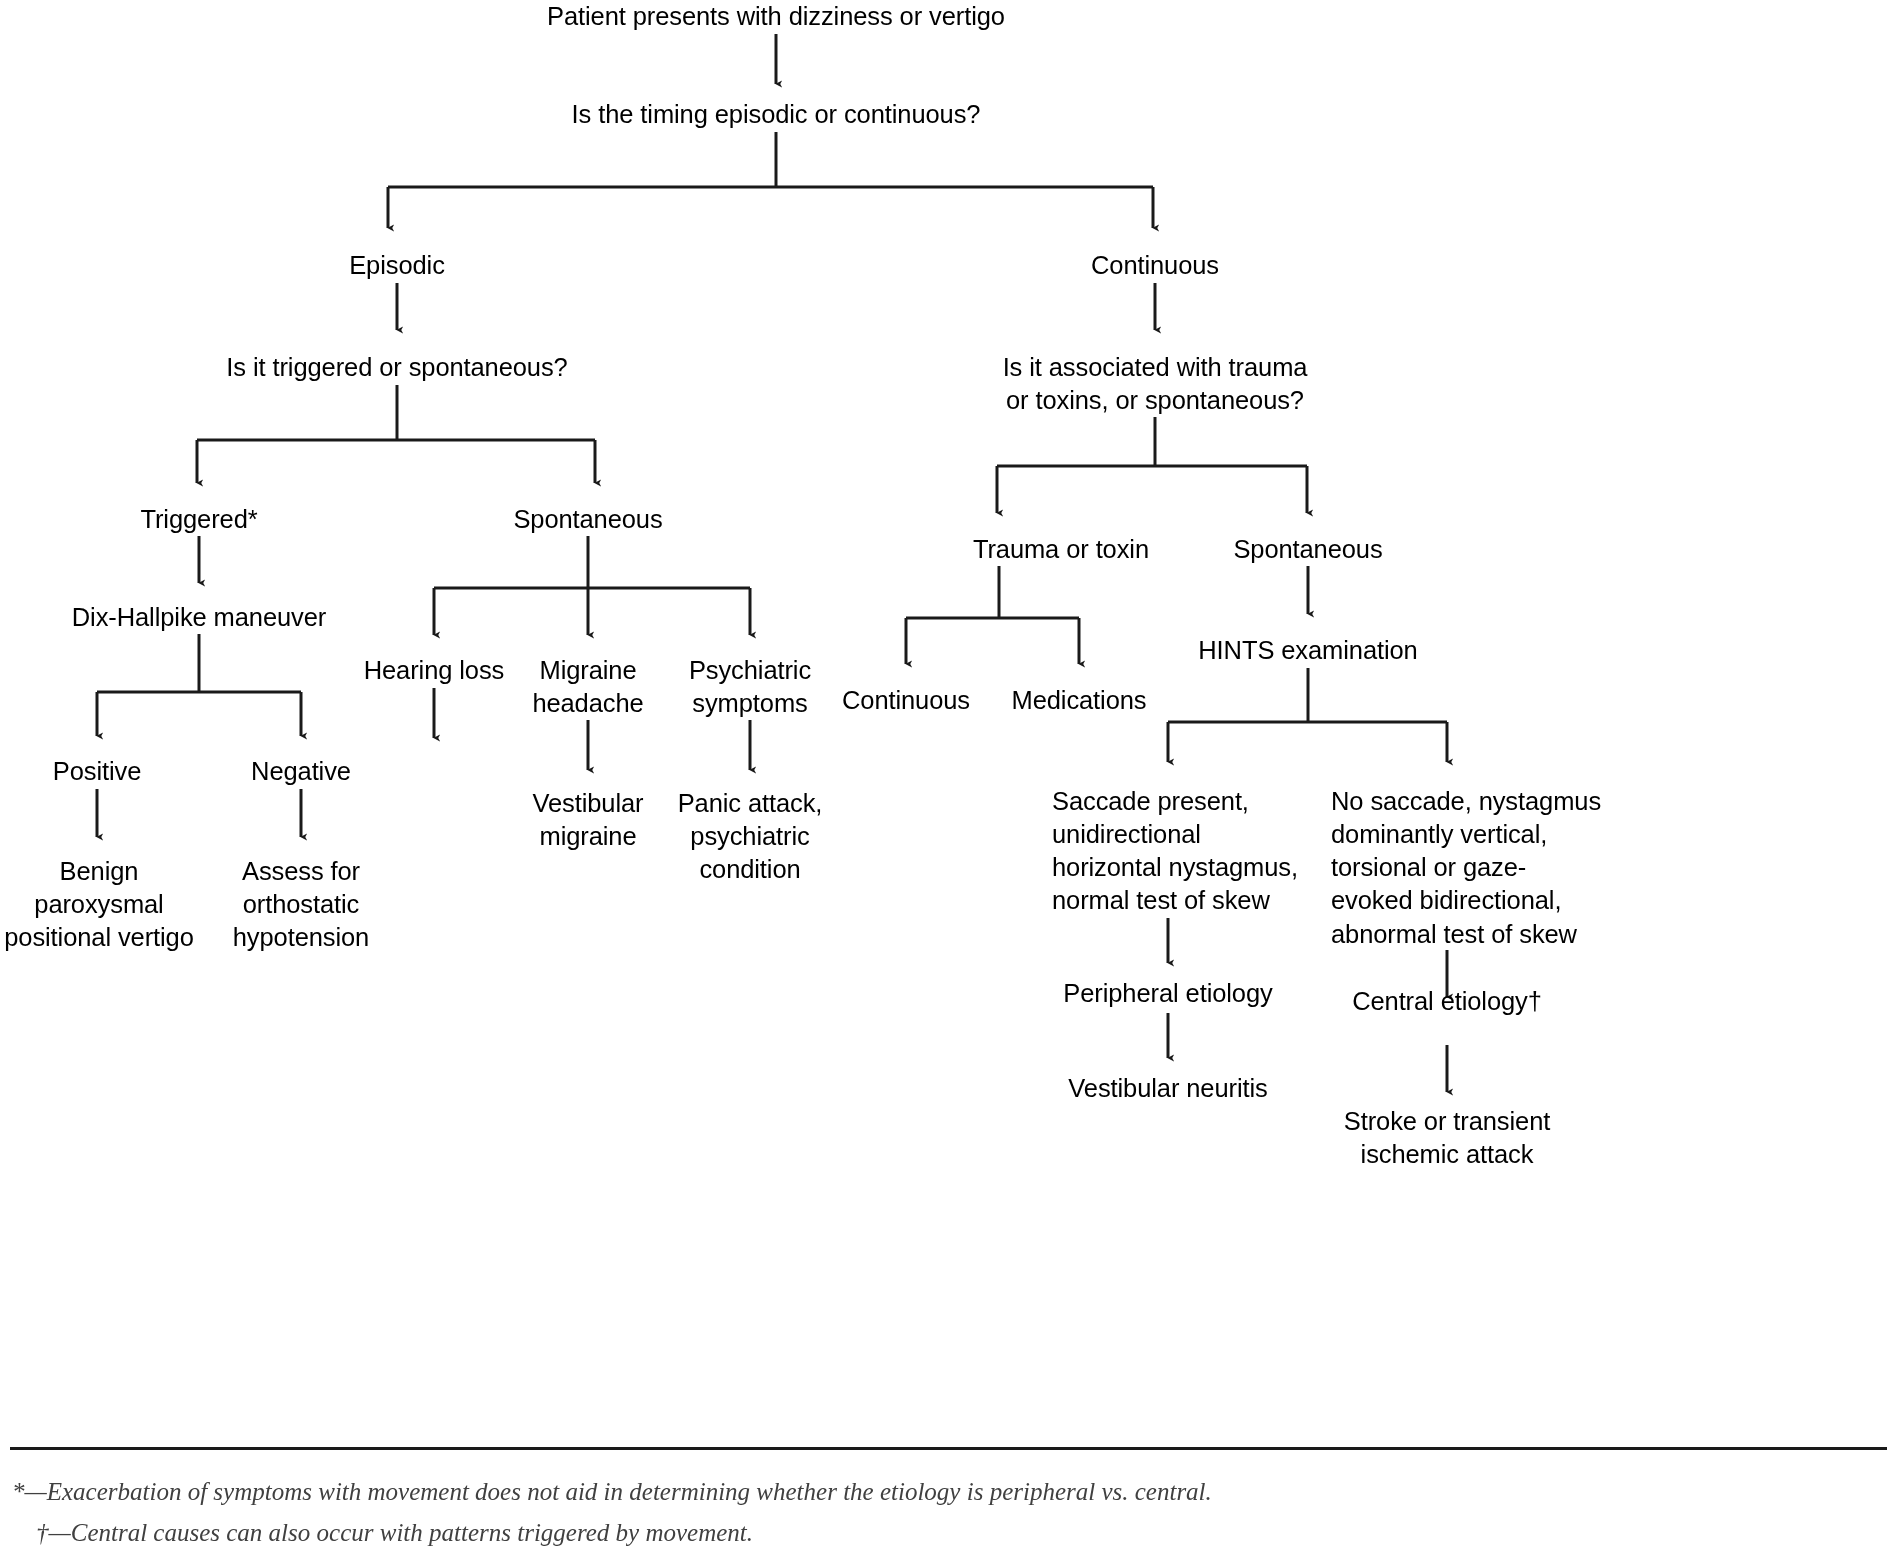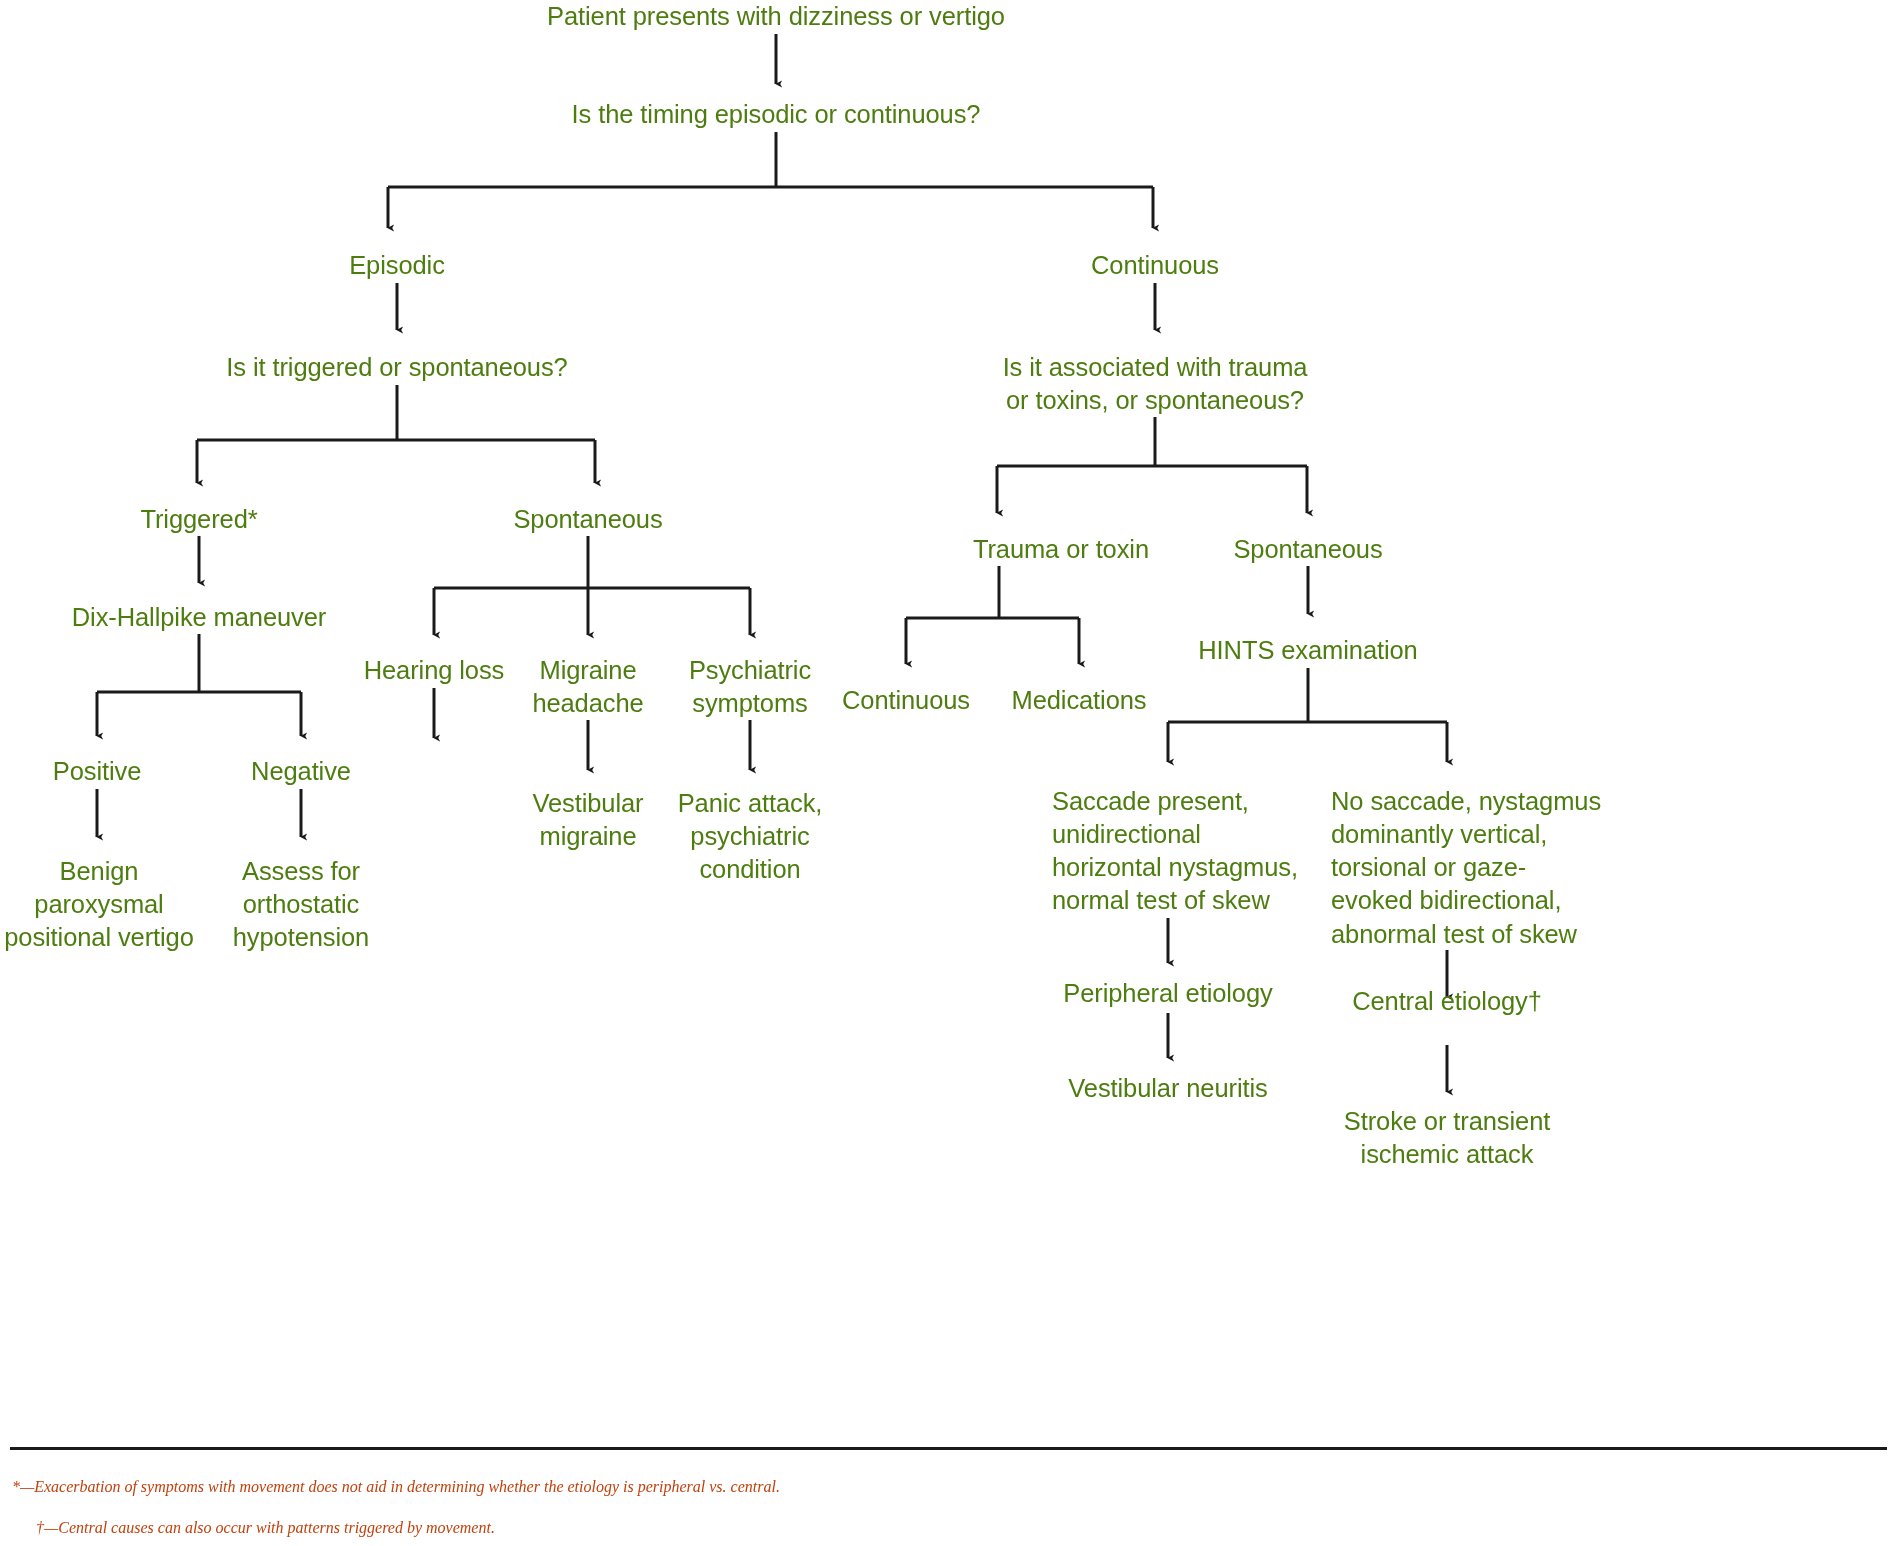--- a/index.html
+++ b/index.html
@@ -23,37 +23,37 @@
     left: 0; top: 0;
     width: 1897px;
     height: 1546px;
     pointer-events: none;
   }
   .node {
     position: absolute;
     text-align: center;
     font-size: 25.5px;
     line-height: 1.30;
-    color: #4d7c0f;
+    color: #000000;
     white-space: pre-line;
     letter-spacing: -0.1px;
   }
   .node.left-align {
     text-align: left;
   }
   .rule {
     position: absolute;
     background: #1a1a1a;
   }
   .footnote {
     position: absolute;
     font-family: "Liberation Serif", serif;
     font-style: italic;
-    font-size: 16px;
-    color: #c2410c;
+    font-size: 25px;
+    color: #404040;
     white-space: pre;
   }
 </style>
 </head>
 <body>
 
 <div id="page">
 
   <svg id="wires" viewBox="0 0 1897 1546" xmlns="http://www.w3.org/2000/svg">
     <defs>

